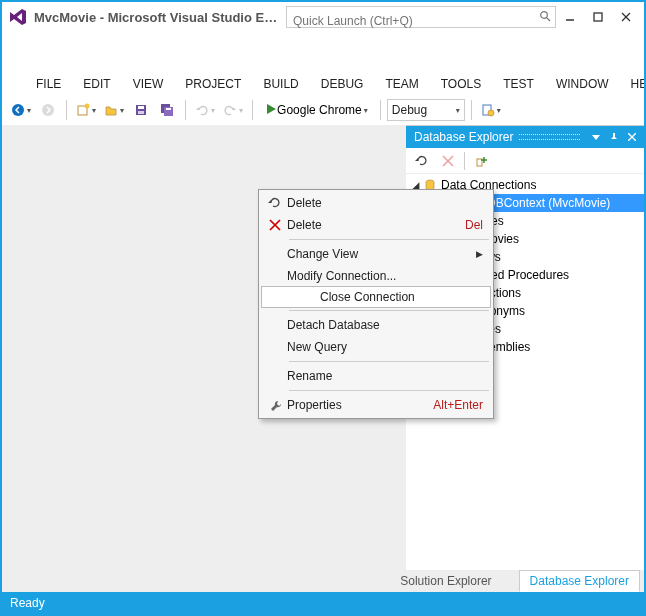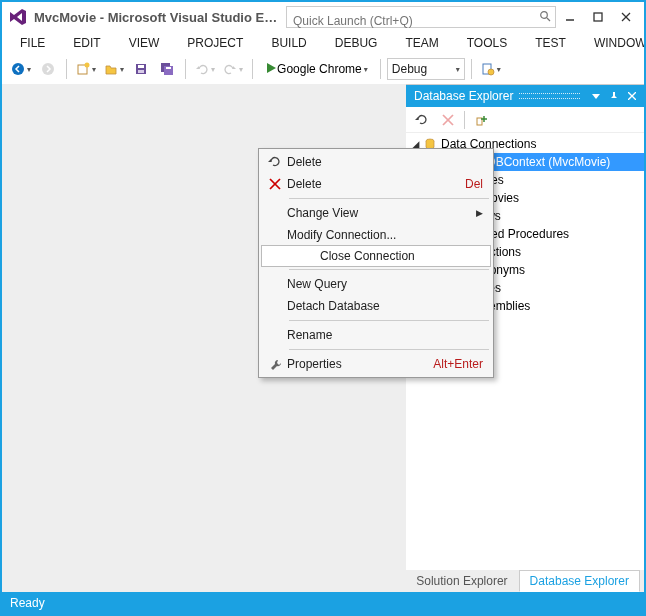--- a/index.html
+++ b/index.html
@@ -10,21 +10,21 @@
   .titlebar { display:flex; align-items:center; height:30px; padding:0 4px 0 6px; background:#fff; }
   .titlebar .vs-logo { width:22px; height:22px; margin-right:6px; display:flex; align-items:center; justify-content:center; }
   .titlebar .title { font-weight:600; color:#555; white-space:nowrap; overflow:hidden; text-overflow:ellipsis; flex:0 1 auto; max-width:300px; font-size:13px; }
   .titlebar .quicklaunch { margin-left:8px; flex:0 0 auto; display:flex; align-items:center; border:1px solid #ccc; height:22px; width:270px; padding:0 4px; }
   .titlebar .quicklaunch input { border:none; outline:none; flex:1; font-size:12px; color:#888; background:transparent;margin-top:8px; }
   .titlebar .winbtns { margin-left:auto; display:flex; gap:0; }
   .titlebar .winbtn { width:28px; height:22px; display:flex; align-items:center; justify-content:center; color:#333; }
   .titlebar .winbtn svg { display:block; }
 
   
-  .menubar { display:flex; height:22px; align-items:center; padding:0 8px; gap:8px; }
+  .menubar { display:flex; height:22px; align-items:center; padding:0 24px; gap:2px;margin-top:41px; }
   .menubar .menuitem { padding:2px 10px; font-size:12px; color:#222; }
 
   
   .toolbar { display:flex; align-items:center; height:30px; padding:0 6px; gap:2px; }
   .toolbar .tbtn { height:24px; min-width:24px; display:flex; align-items:center; justify-content:center; padding:0 3px; }
   .toolbar .tbtn.disabled { opacity:0.35; }
   .toolbar .sep { width:1px; height:20px; background:#ccc; margin:0 4px; }
   .toolbar .drop { font-size:8px; color:#555; margin-left:2px; }
   .toolbar .run { display:flex; align-items:center; gap:0; padding:0 6px; height:24px; }
   .toolbar .run .play { color:#388a34; }
@@ -48,21 +48,21 @@
   .tree-row { display:flex; align-items:center; height:18px; white-space:nowrap; }
   .tree-row .twist { width:12px; text-align:center; font-size:9px; color:#333; }
   .tree-row .ticon { width:16px; height:16px; display:flex; align-items:center; justify-content:center; margin-right:3px; }
   .tree-row.selected { background:#3399ff; color:#fff; }
   .tree-row.selected .twist { color:#fff; }
   .indent1 { padding-left:4px; }
   .indent2 { padding-left:18px; }
   .indent3 { padding-left:32px; }
 
   
-  .sidetabs { position:absolute; right:4px; bottom:0; height:22px; display:flex; align-items:flex-end; gap:0; }
+  .sidetabs { position:absolute; right:4px; bottom:0; height:22px; display:flex; align-items:flex-end; gap:16px; }
   .sidetab { font-size:12px; padding:3px 10px; color:#555; border:1px solid transparent; }
   .sidetab.active { background:#fff; border:1px solid #ccc; border-bottom:1px solid #fff; color:#1ba1e2; }
 
   
   .statusbar { height:22px; background:#1ba1e2; color:#fff; display:flex; align-items:center; padding:0 8px; font-size:12px; }
 
   
   .contextmenu { position:absolute; left:256px; top:64px; width:236px; background:#f6f6f6; border:1px solid #999; box-shadow:3px 3px 5px rgba(0,0,0,0.25); padding:2px; z-index:10; }
   .cm-row { display:flex; align-items:center; height:22px; padding:0 8px 0 2px; font-size:12px; color:#222; }
   .cm-row .cm-icon { width:24px; height:18px; display:flex; align-items:center; justify-content:center; }
@@ -385,25 +385,25 @@
       <span class="cm-icon"></span>
       <span class="cm-label">Modify Connection...</span>
     </div>
     <div class="cm-row highlight">
       <span class="cm-icon"></span>
       <span class="cm-label">Close Connection</span>
     </div>
     <div class="cm-sep"></div>
     <div class="cm-row">
       <span class="cm-icon"></span>
+      <span class="cm-label">Detach Database</span>
+    </div>
+    <div class="cm-row">
+      <span class="cm-icon"></span>
       <span class="cm-label">New Query</span>
-    </div>
-    <div class="cm-row">
-      <span class="cm-icon"></span>
-      <span class="cm-label">Detach Database</span>
     </div>
     <div class="cm-sep"></div>
     <div class="cm-row">
       <span class="cm-icon"></span>
       <span class="cm-label">Rename</span>
     </div>
     <div class="cm-sep"></div>
     <div class="cm-row">
       <span class="cm-icon">
           <svg width="13" height="13">

